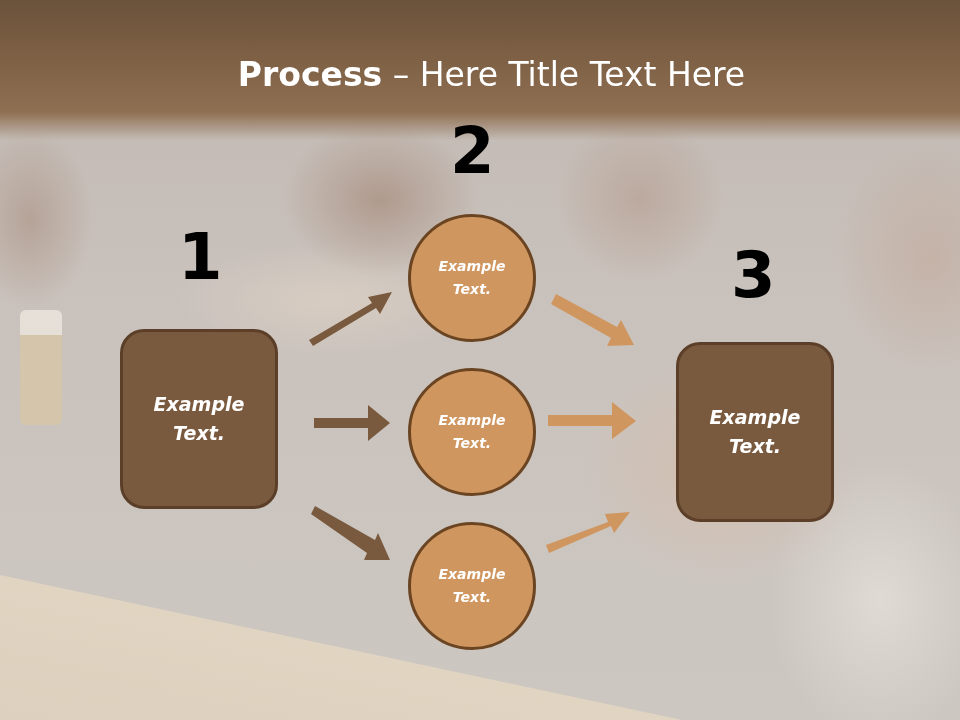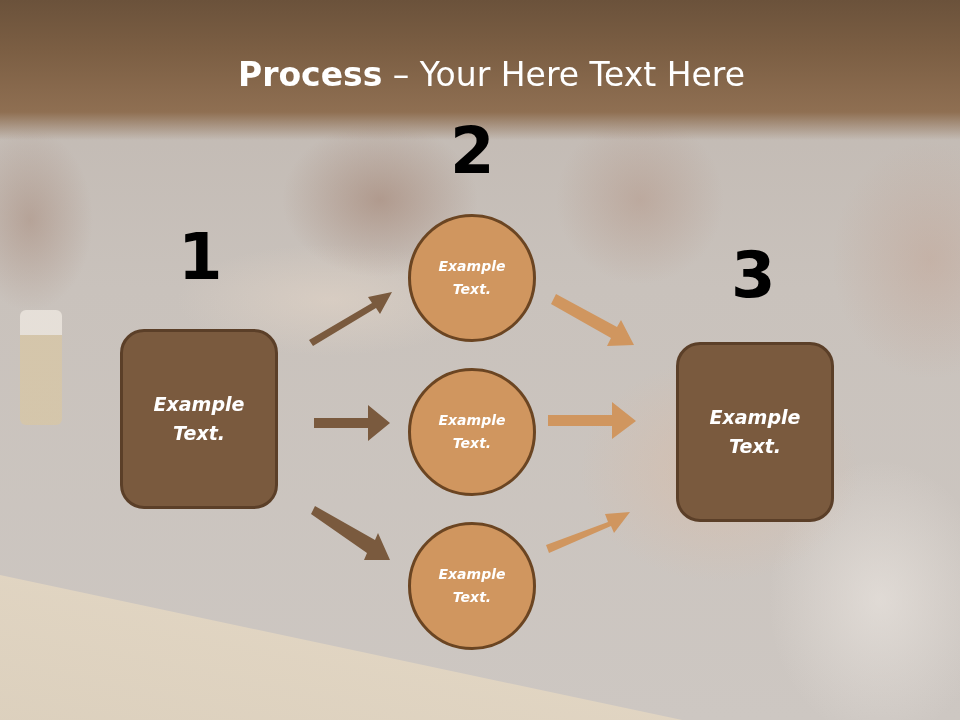--- a/index.html
+++ b/index.html
@@ -62,21 +62,21 @@
     .arrow { position: absolute; left: 0; top: 0; }
   </style>
 </head>
 <body>
 
 <div class="bg"></div>
 <div class="bg-table"></div>
 <div class="bg-glass"></div>
 
 <div class="header"></div>
-<div class="title"><span class="bold">Process</span><span> – Your Here Text Here</span></div>
+<div class="title"><span class="bold">Process</span><span> – Here Title Text Here</span></div>
 
 <div class="number" style="left:178px; top:222px;">1</div>
 <div class="number" style="left:450px; top:116px;">2</div>
 <div class="number" style="left:731px; top:240px;">3</div>
 
 <svg class="arrow" width="960" height="720">
   <g fill="#7a5a3e">
     <polygon points="309,340 372,303 368,297 392,292 380,314 376,308 313,346"></polygon>
   </g>
   <g fill="#7a5a3e">

